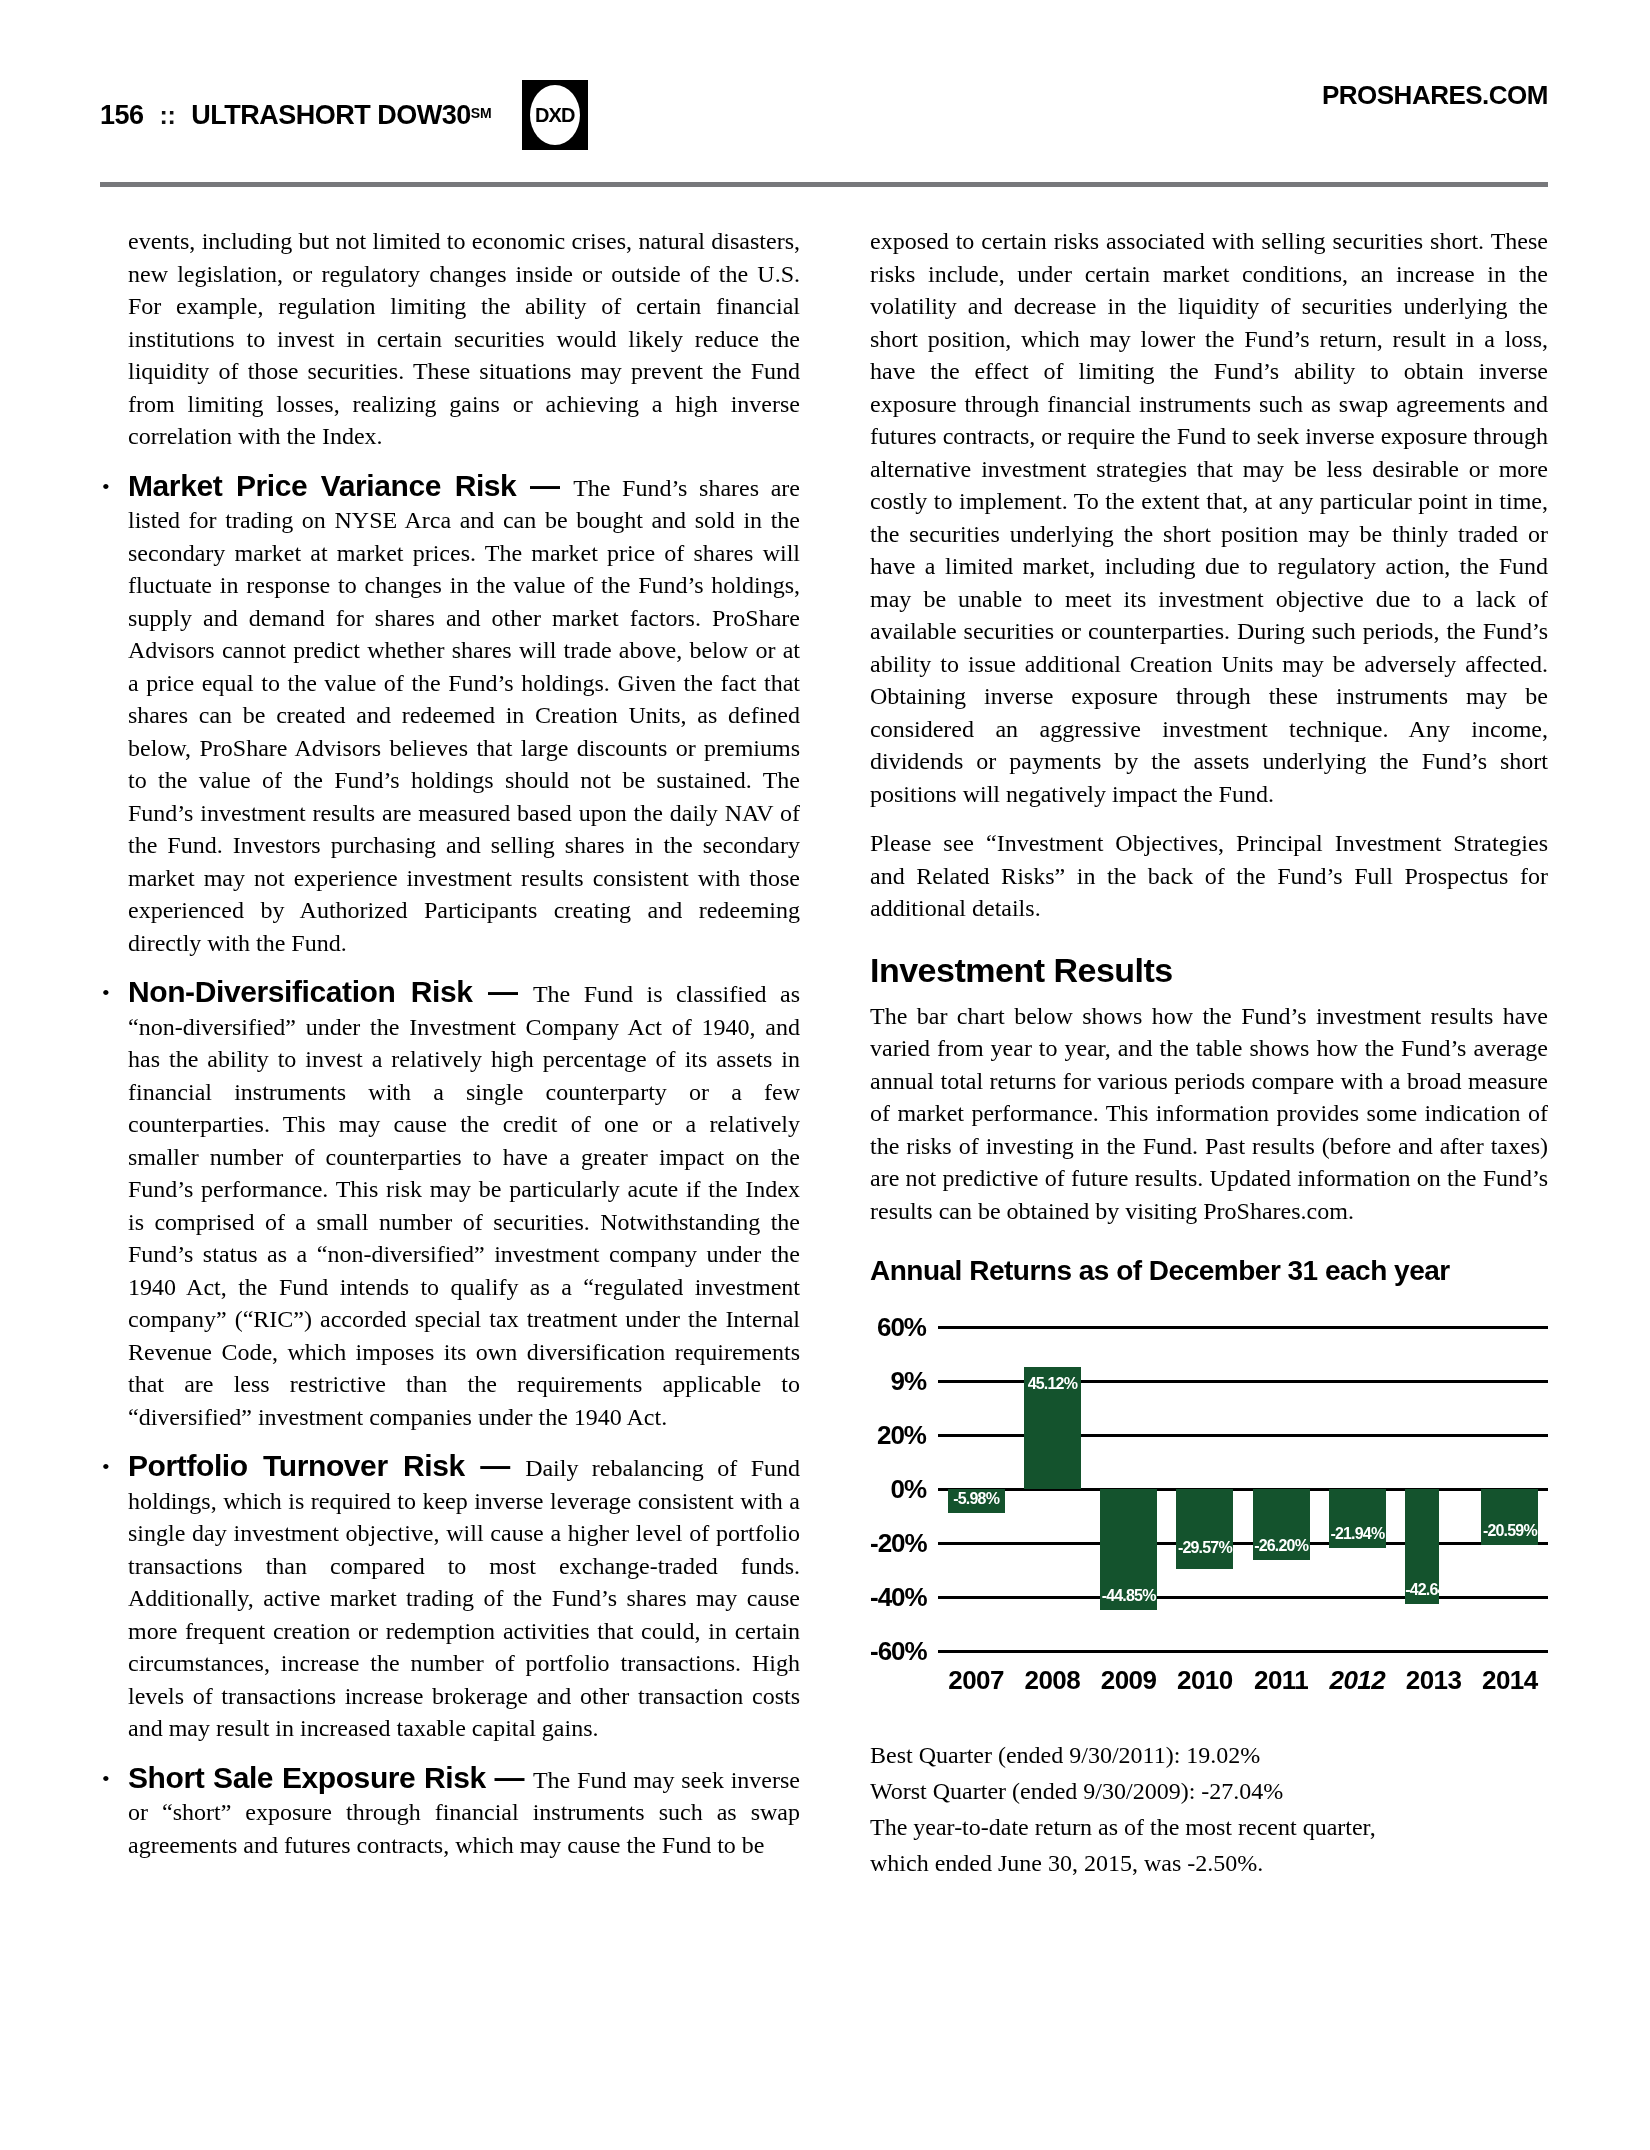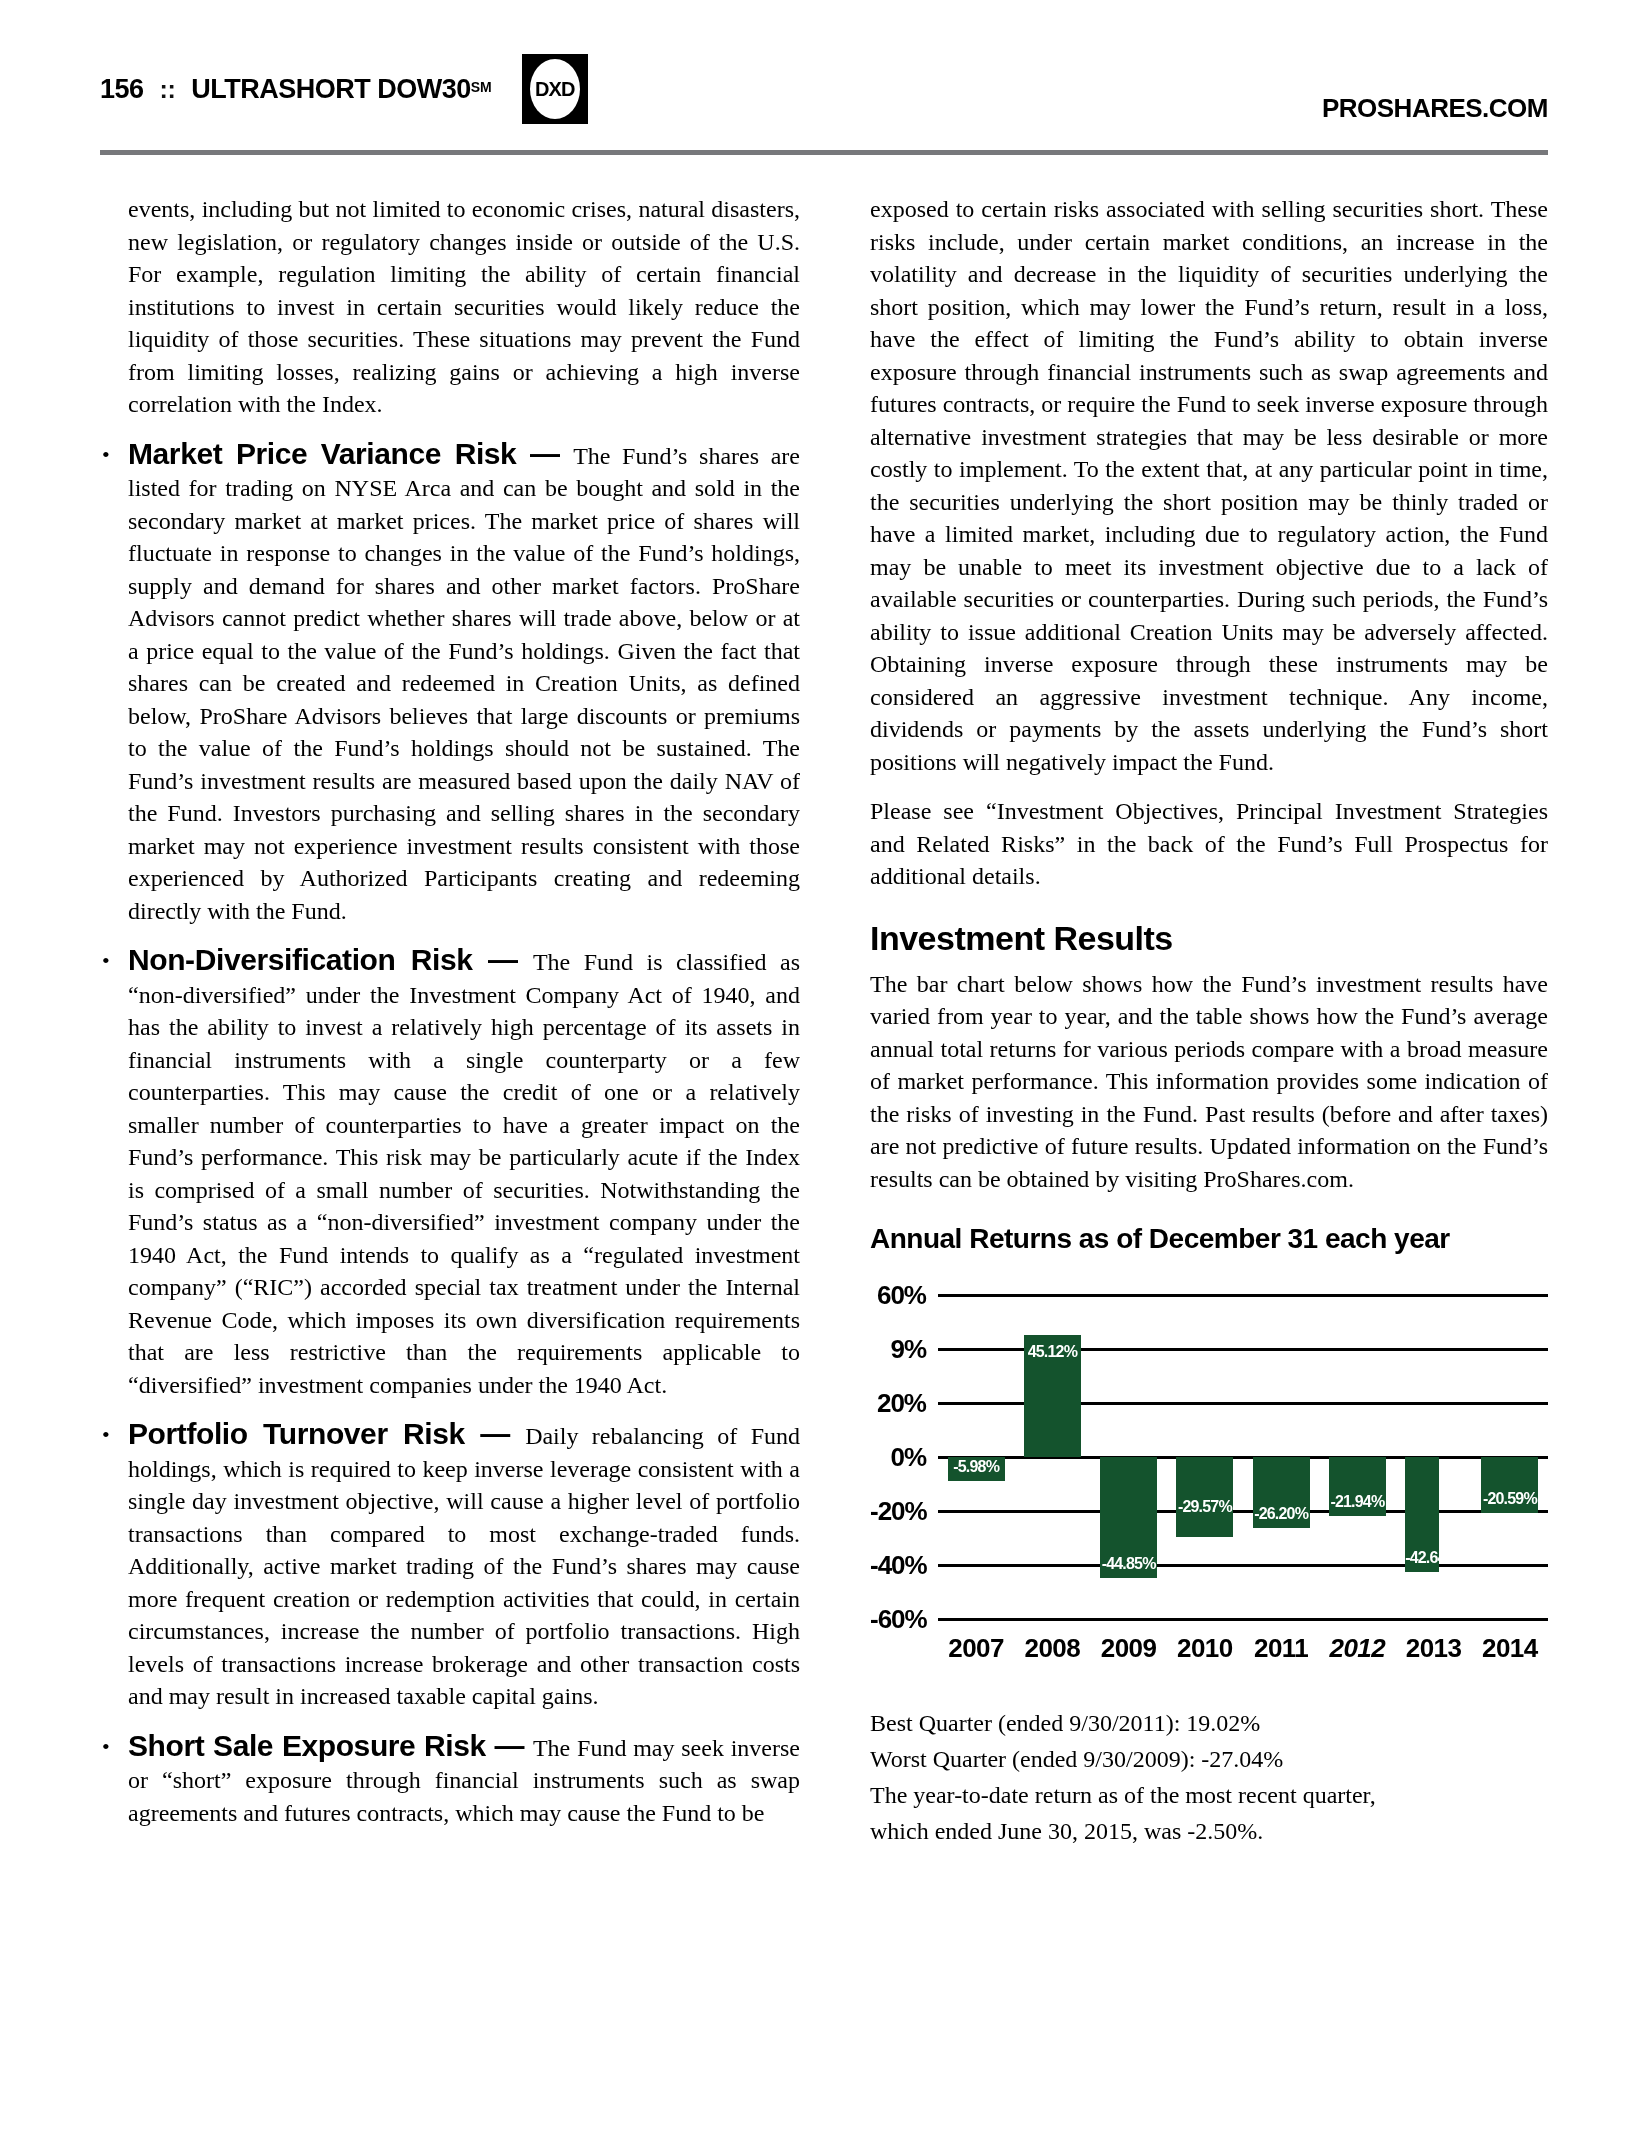--- a/index.html
+++ b/index.html
@@ -7,23 +7,23 @@
     position:relative;
     width:1650px;height:2150px;
     background:#ffffff;
     margin:0 auto;
     font-family:"Liberation Serif",serif;
     color:#000;
     overflow:hidden;
   }
   
   .hdr{
-    display:flex;align-items:flex-end;
+    display:flex;align-items:flex-start;
     margin:0 102px 0 100px;
-    padding-top:48px;
+    padding-top:80px;
     height:76px;
   }
   .hdr-left{display:flex;align-items:center;gap:14px;}
   .sans-b{font-family:"Liberation Sans",sans-serif;font-weight:bold;letter-spacing:-0.5px;}
   .h-num{font-size:27px;}
   .h-sep{font-size:25px;color:#111;margin:0 2px;}
   .h-title{font-size:27px;}
   .h-title sup{font-size:14px;vertical-align:6px;letter-spacing:0;}
   .ticker-box{
     width:66px;height:70px;background:#000;margin-left:16px;
@@ -151,21 +151,21 @@
           <div class="xtick" style="left: 68px; width: 76.25px; top: 354px;">2007</div>
           <div class="bar" style="left: 153.875px; width: 57px; top: 56.176px; height: 121.824px;">
             <div class="bar-label" style="top: 8px;">45.12%</div>
           </div>
           <div class="xtick" style="left: 144.25px; width: 76.25px; top: 354px;">2008</div>
           <div class="bar" style="left: 230.125px; width: 57px; top: 178px; height: 121.095px;">
             <div class="bar-label" style="bottom: 6px;">-44.85%</div>
           </div>
           <div class="xtick" style="left: 220.5px; width: 76.25px; top: 354px;">2009</div>
           <div class="bar" style="left: 306.375px; width: 57px; top: 178px; height: 79.839px;">
-            <div class="bar-label" style="bottom: 22px;">-29.57%</div>
+            <div class="bar-label" style="bottom: 13px;">-29.57%</div>
           </div>
           <div class="xtick" style="left: 296.75px; width: 76.25px; top: 354px;">2010</div>
           <div class="bar" style="left: 382.625px; width: 57px; top: 178px; height: 70.74px;">
             <div class="bar-label" style="bottom: 6px;">-26.20%</div>
           </div>
           <div class="xtick" style="left: 373px; width: 76.25px; top: 354px;">2011</div>
           <div class="bar" style="left: 458.875px; width: 57px; top: 178px; height: 59.238px;">
             <div class="bar-label" style="bottom: 6px;">-21.94%</div>
           </div>
           <div class="xtick" style="left: 449.25px; width: 76.25px; top: 354px; font-style: italic;">2012</div>

